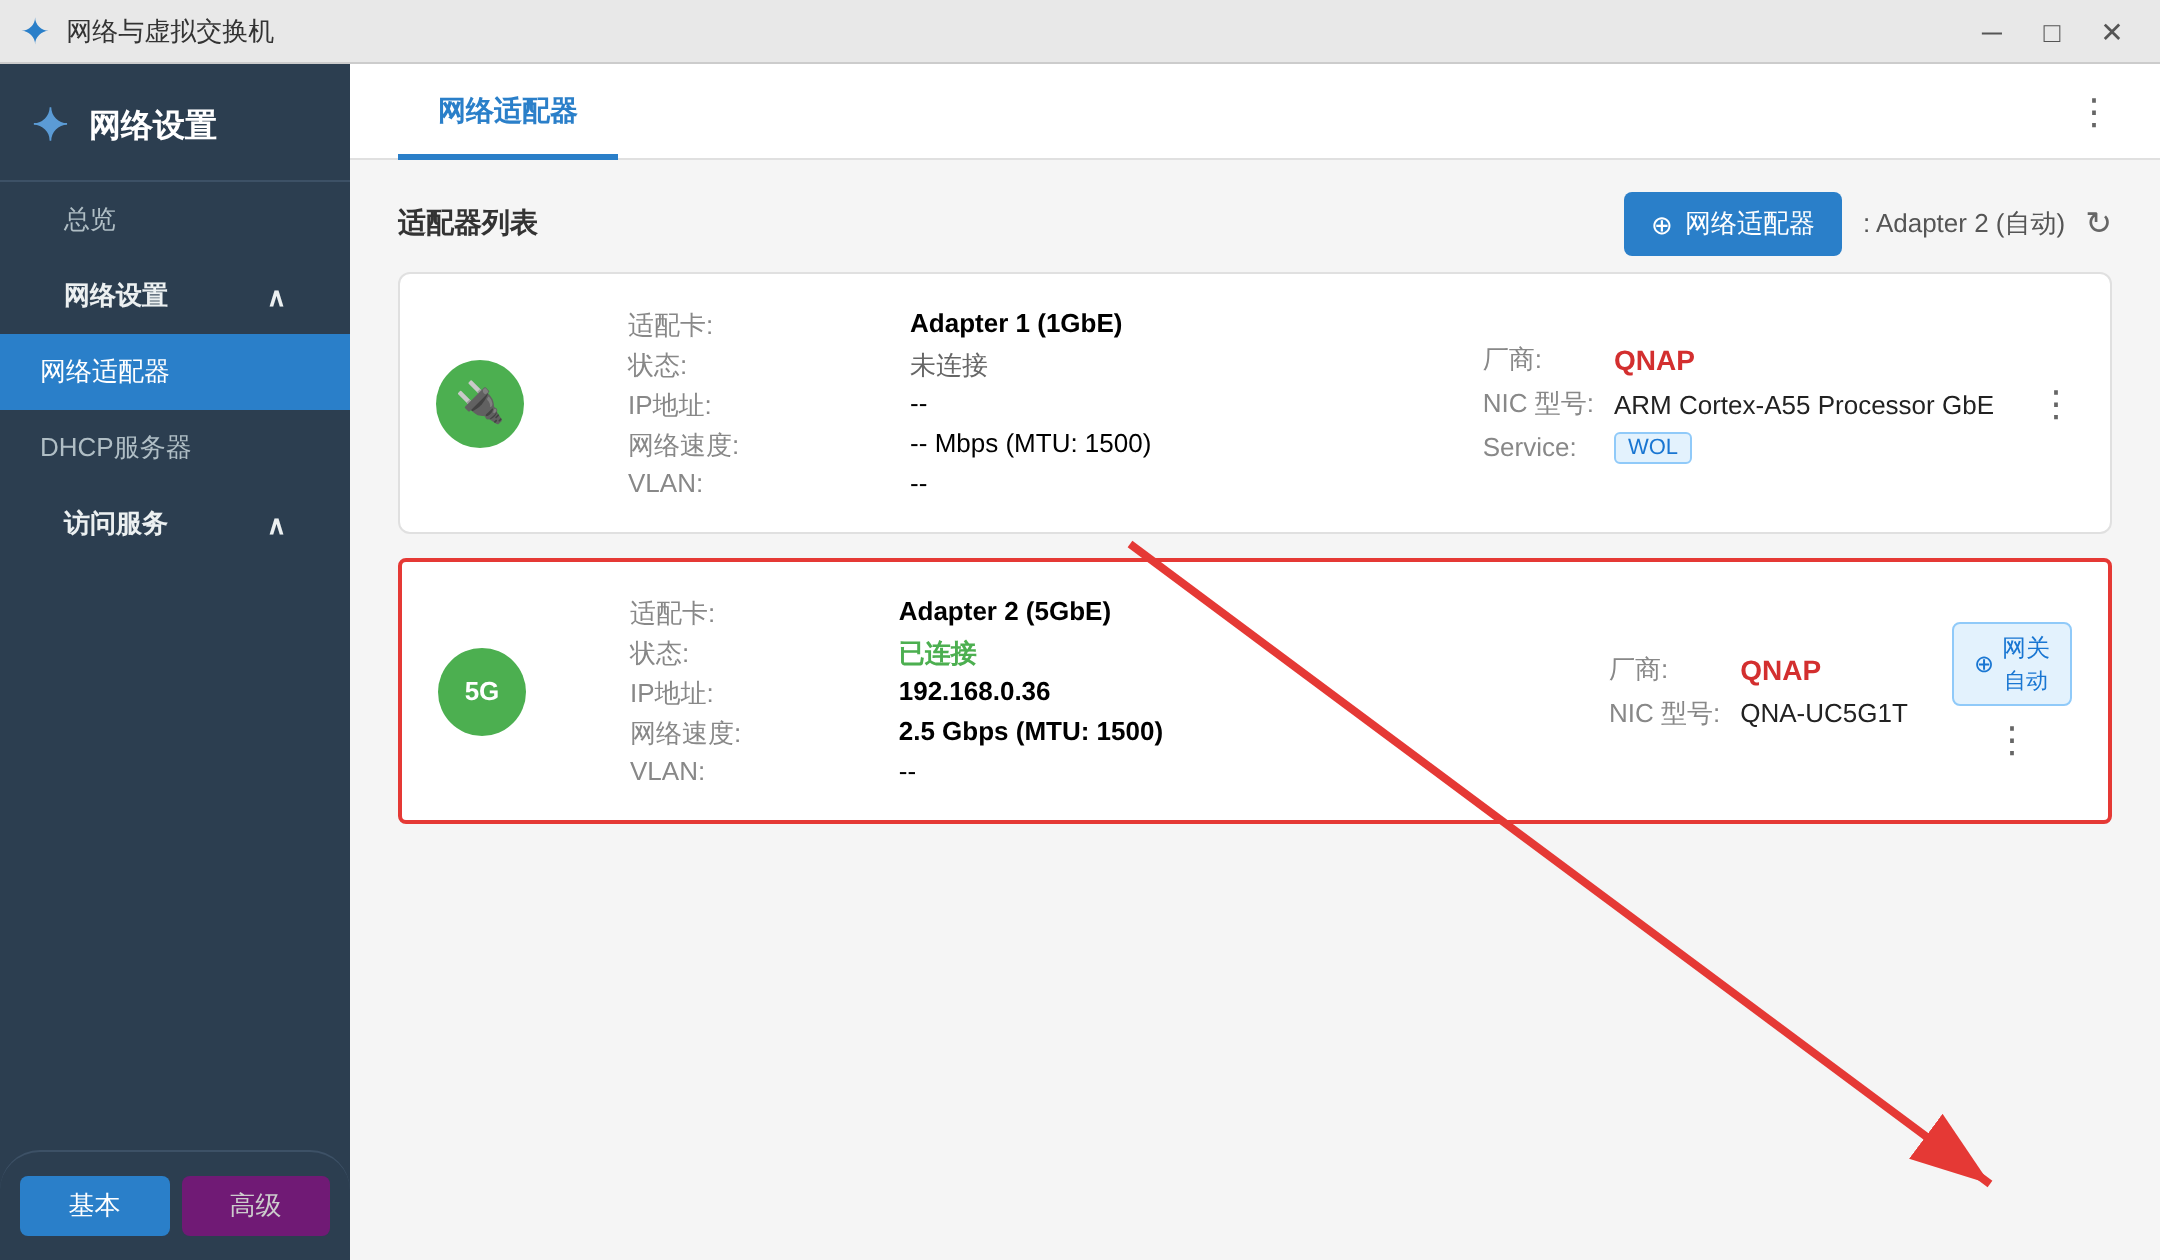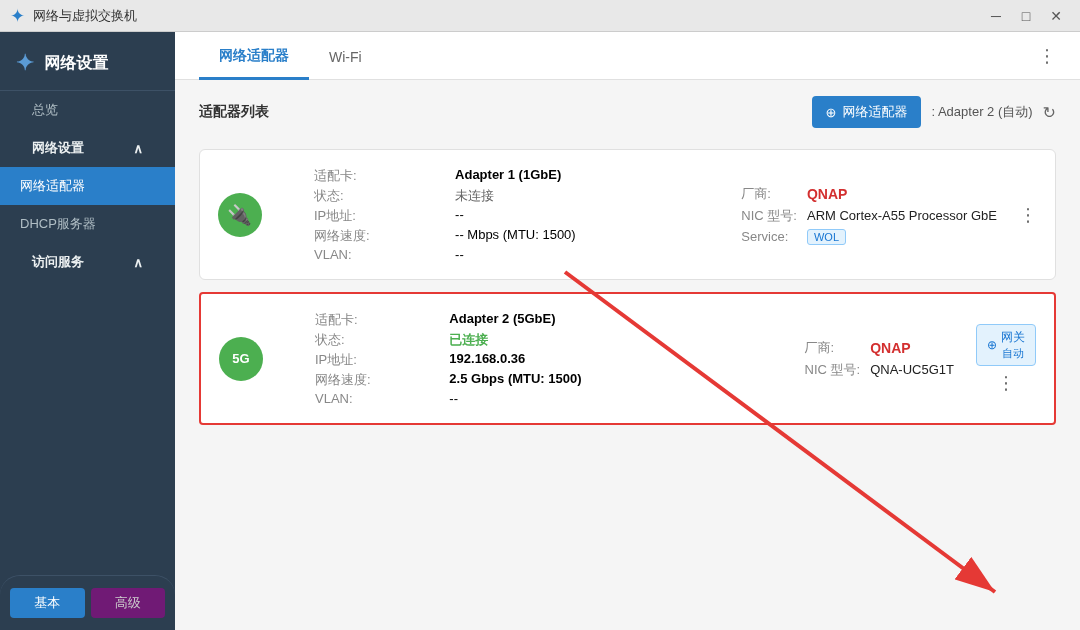--- a/index.html
+++ b/index.html
@@ -109,21 +109,21 @@
     .header-more { font-size: 18px; color: #666; cursor: pointer; }
 
     
     .content-body { flex: 1; padding: 16px 24px; overflow-y: auto; }
 
     
     .toolbar {
       display: flex;
       align-items: center;
       justify-content: space-between;
-      margin-bottom: 21px;
+      margin-bottom: 8px;
     }
     .toolbar-title { font-size: 14px; color: #333; font-weight: bold; }
     .toolbar-right { display: flex; align-items: center; gap: 10px; }
     .btn-system-gateway {
       background: #2a7fc9;
       color: white;
       border: none;
       padding: 7px 14px;
       border-radius: 4px;
       cursor: pointer;
@@ -262,23 +262,20 @@
       </div>
     </div>
 
     <div class="content">
 
       <div class="content-header">
         <div class="tabs">
           <div class="tab active">
             <span>网络适配器</span>
           </div>
-          <div class="tab">
-            <span>Wi-Fi</span>
-          </div>
         </div>
         <div class="header-right">
           <span class="header-more">⋮</span>
         </div>
       </div>
 
       <div class="content-body">
 
         <div class="toolbar">
           <span class="toolbar-title">适配器列表</span>

